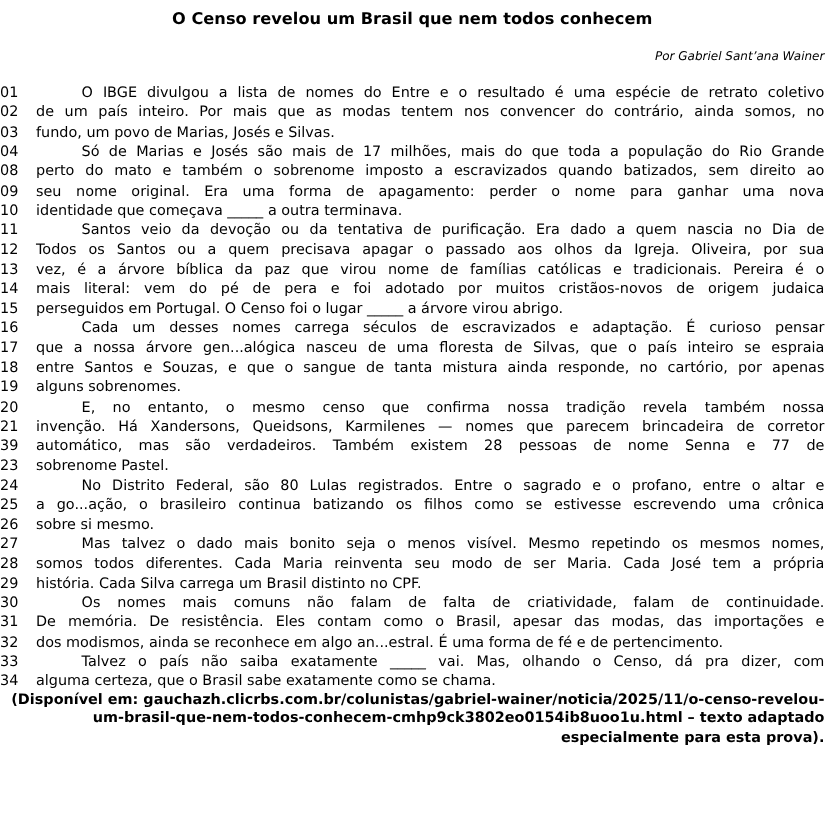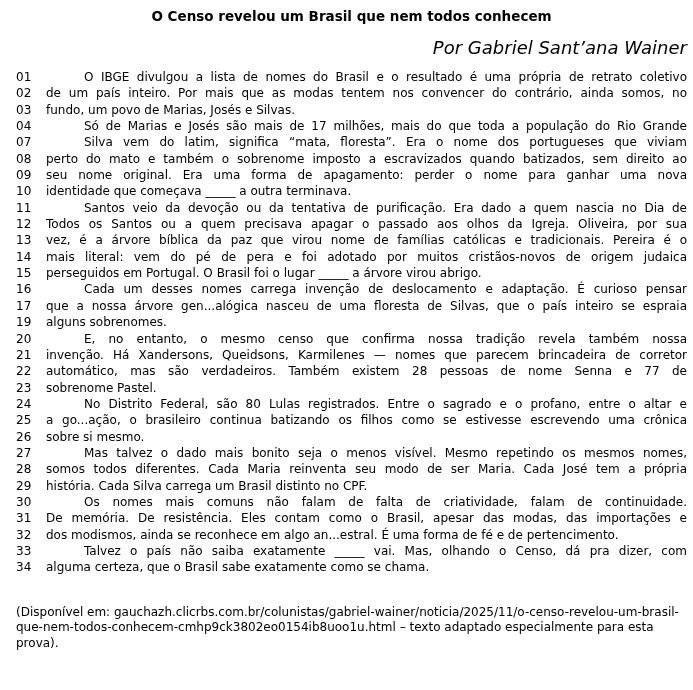--- a/index.html
+++ b/index.html
@@ -8,34 +8,34 @@
     background: #ffffff;
   }
   .page {
     position: relative;
     width: 693px;
     height: 690px;
     background: #ffffff;
     color: #000000;
     font-family: "DejaVu Sans", "Liberation Sans", sans-serif;
     box-sizing: border-box;
-    padding: 8px 6px 0 16px;
+    padding: 8px 6px 0 0;
     overflow: hidden;
   }
   .title {
     text-align: center;
     font-weight: bold;
     font-size: 13.5px;
     line-height: 17px;
   }
   .byline {
     margin-top: 15px;
     text-align: right;
     font-style: italic;
-    font-size: 18px;
+    font-size: 10px;
     line-height: 16px;
   }
   .text-body {
     margin-top: 13px;
   }
   .line {
     display: flex;
     font-size: 12px;
     line-height: 16.35px;
   }
@@ -50,57 +50,55 @@
     text-align-last: justify;
   }
   .txt.para-end {
     text-align: left;
     text-align-last: left;
   }
   .txt.indent {
     text-indent: 38px;
   }
   .source-note {
-    margin-top: 29px;
+    margin-top: 0;
     font-size: 12px;
     line-height: 15.6px;
+    text-align: right;
     overflow-wrap: anywhere;
     word-break: break-word;
+    font-weight: bold;
   }
 </style>
 </head>
 <body>
 
 <div class="page">
   <div class="title">O Censo revelou um Brasil que nem todos conhecem</div>
 
   <div class="byline">Por Gabriel Sant’ana Wainer</div>
 
   <div class="text-body">
       <div class="line">
     <div class="num">01</div>
-    <div class="txt indent">O IBGE divulgou a lista de nomes do Brasil e o resultado é uma própria de retrato coletivo</div>
+    <div class="txt indent">O IBGE divulgou a lista de nomes do Entre e o resultado é uma espécie de retrato coletivo</div>
   </div>
       <div class="line">
     <div class="num">02</div>
     <div class="txt">de um país inteiro. Por mais que as modas tentem nos convencer do contrário, ainda somos, no</div>
   </div>
       <div class="line">
     <div class="num">03</div>
     <div class="txt para-end">fundo, um povo de Marias, Josés e Silvas.</div>
   </div>
       <div class="line">
     <div class="num">04</div>
     <div class="txt indent">Só de Marias e Josés são mais de 17 milhões, mais do que toda a população do Rio Grande</div>
   </div>
       <div class="line">
-    <div class="num">07</div>
-    <div class="txt indent">Silva vem do latim, significa “mata, floresta”. Era o nome dos portugueses que viviam</div>
-  </div>
-      <div class="line">
     <div class="num">08</div>
     <div class="txt">perto do mato e também o sobrenome imposto a escravizados quando batizados, sem direito ao</div>
   </div>
       <div class="line">
     <div class="num">09</div>
     <div class="txt">seu nome original. Era uma forma de apagamento: perder o nome para ganhar uma nova</div>
   </div>
       <div class="line">
     <div class="num">10</div>
     <div class="txt para-end">identidade que começava _____ a outra terminava.</div>
@@ -116,44 +114,48 @@
       <div class="line">
     <div class="num">13</div>
     <div class="txt">vez, é a árvore bíblica da paz que virou nome de famílias católicas e tradicionais. Pereira é o</div>
   </div>
       <div class="line">
     <div class="num">14</div>
     <div class="txt">mais literal: vem do pé de pera e foi adotado por muitos cristãos-novos de origem judaica</div>
   </div>
       <div class="line">
     <div class="num">15</div>
-    <div class="txt para-end">perseguidos em Portugal. O Brasil foi o lugar _____ a árvore virou abrigo.</div>
+    <div class="txt para-end">perseguidos em Portugal. O Censo foi o lugar _____ a árvore virou abrigo.</div>
   </div>
       <div class="line">
     <div class="num">16</div>
-    <div class="txt indent">Cada um desses nomes carrega invenção de deslocamento e adaptação. É curioso pensar</div>
+    <div class="txt indent">Cada um desses nomes carrega séculos de escravizados e adaptação. É curioso pensar</div>
   </div>
       <div class="line">
     <div class="num">17</div>
     <div class="txt">que a nossa árvore gen...alógica nasceu de uma floresta de Silvas, que o país inteiro se espraia</div>
   </div>
       <div class="line">
+    <div class="num">18</div>
+    <div class="txt">entre Santos e Souzas, e que o sangue de tanta mistura ainda responde, no cartório, por apenas</div>
+  </div>
+      <div class="line">
     <div class="num">19</div>
     <div class="txt para-end">alguns sobrenomes.</div>
   </div>
       <div class="line">
     <div class="num">20</div>
     <div class="txt indent">E, no entanto, o mesmo censo que confirma nossa tradição revela também nossa</div>
   </div>
       <div class="line">
     <div class="num">21</div>
     <div class="txt">invenção. Há Xandersons, Queidsons, Karmilenes — nomes que parecem brincadeira de corretor</div>
   </div>
       <div class="line">
-    <div class="num">22</div>
+    <div class="num">39</div>
     <div class="txt">automático, mas são verdadeiros. Também existem 28 pessoas de nome Senna e 77 de</div>
   </div>
       <div class="line">
     <div class="num">23</div>
     <div class="txt para-end">sobrenome Pastel.</div>
   </div>
       <div class="line">
     <div class="num">24</div>
     <div class="txt indent">No Distrito Federal, são 80 Lulas registrados. Entre o sagrado e o profano, entre o altar e</div>
   </div>

